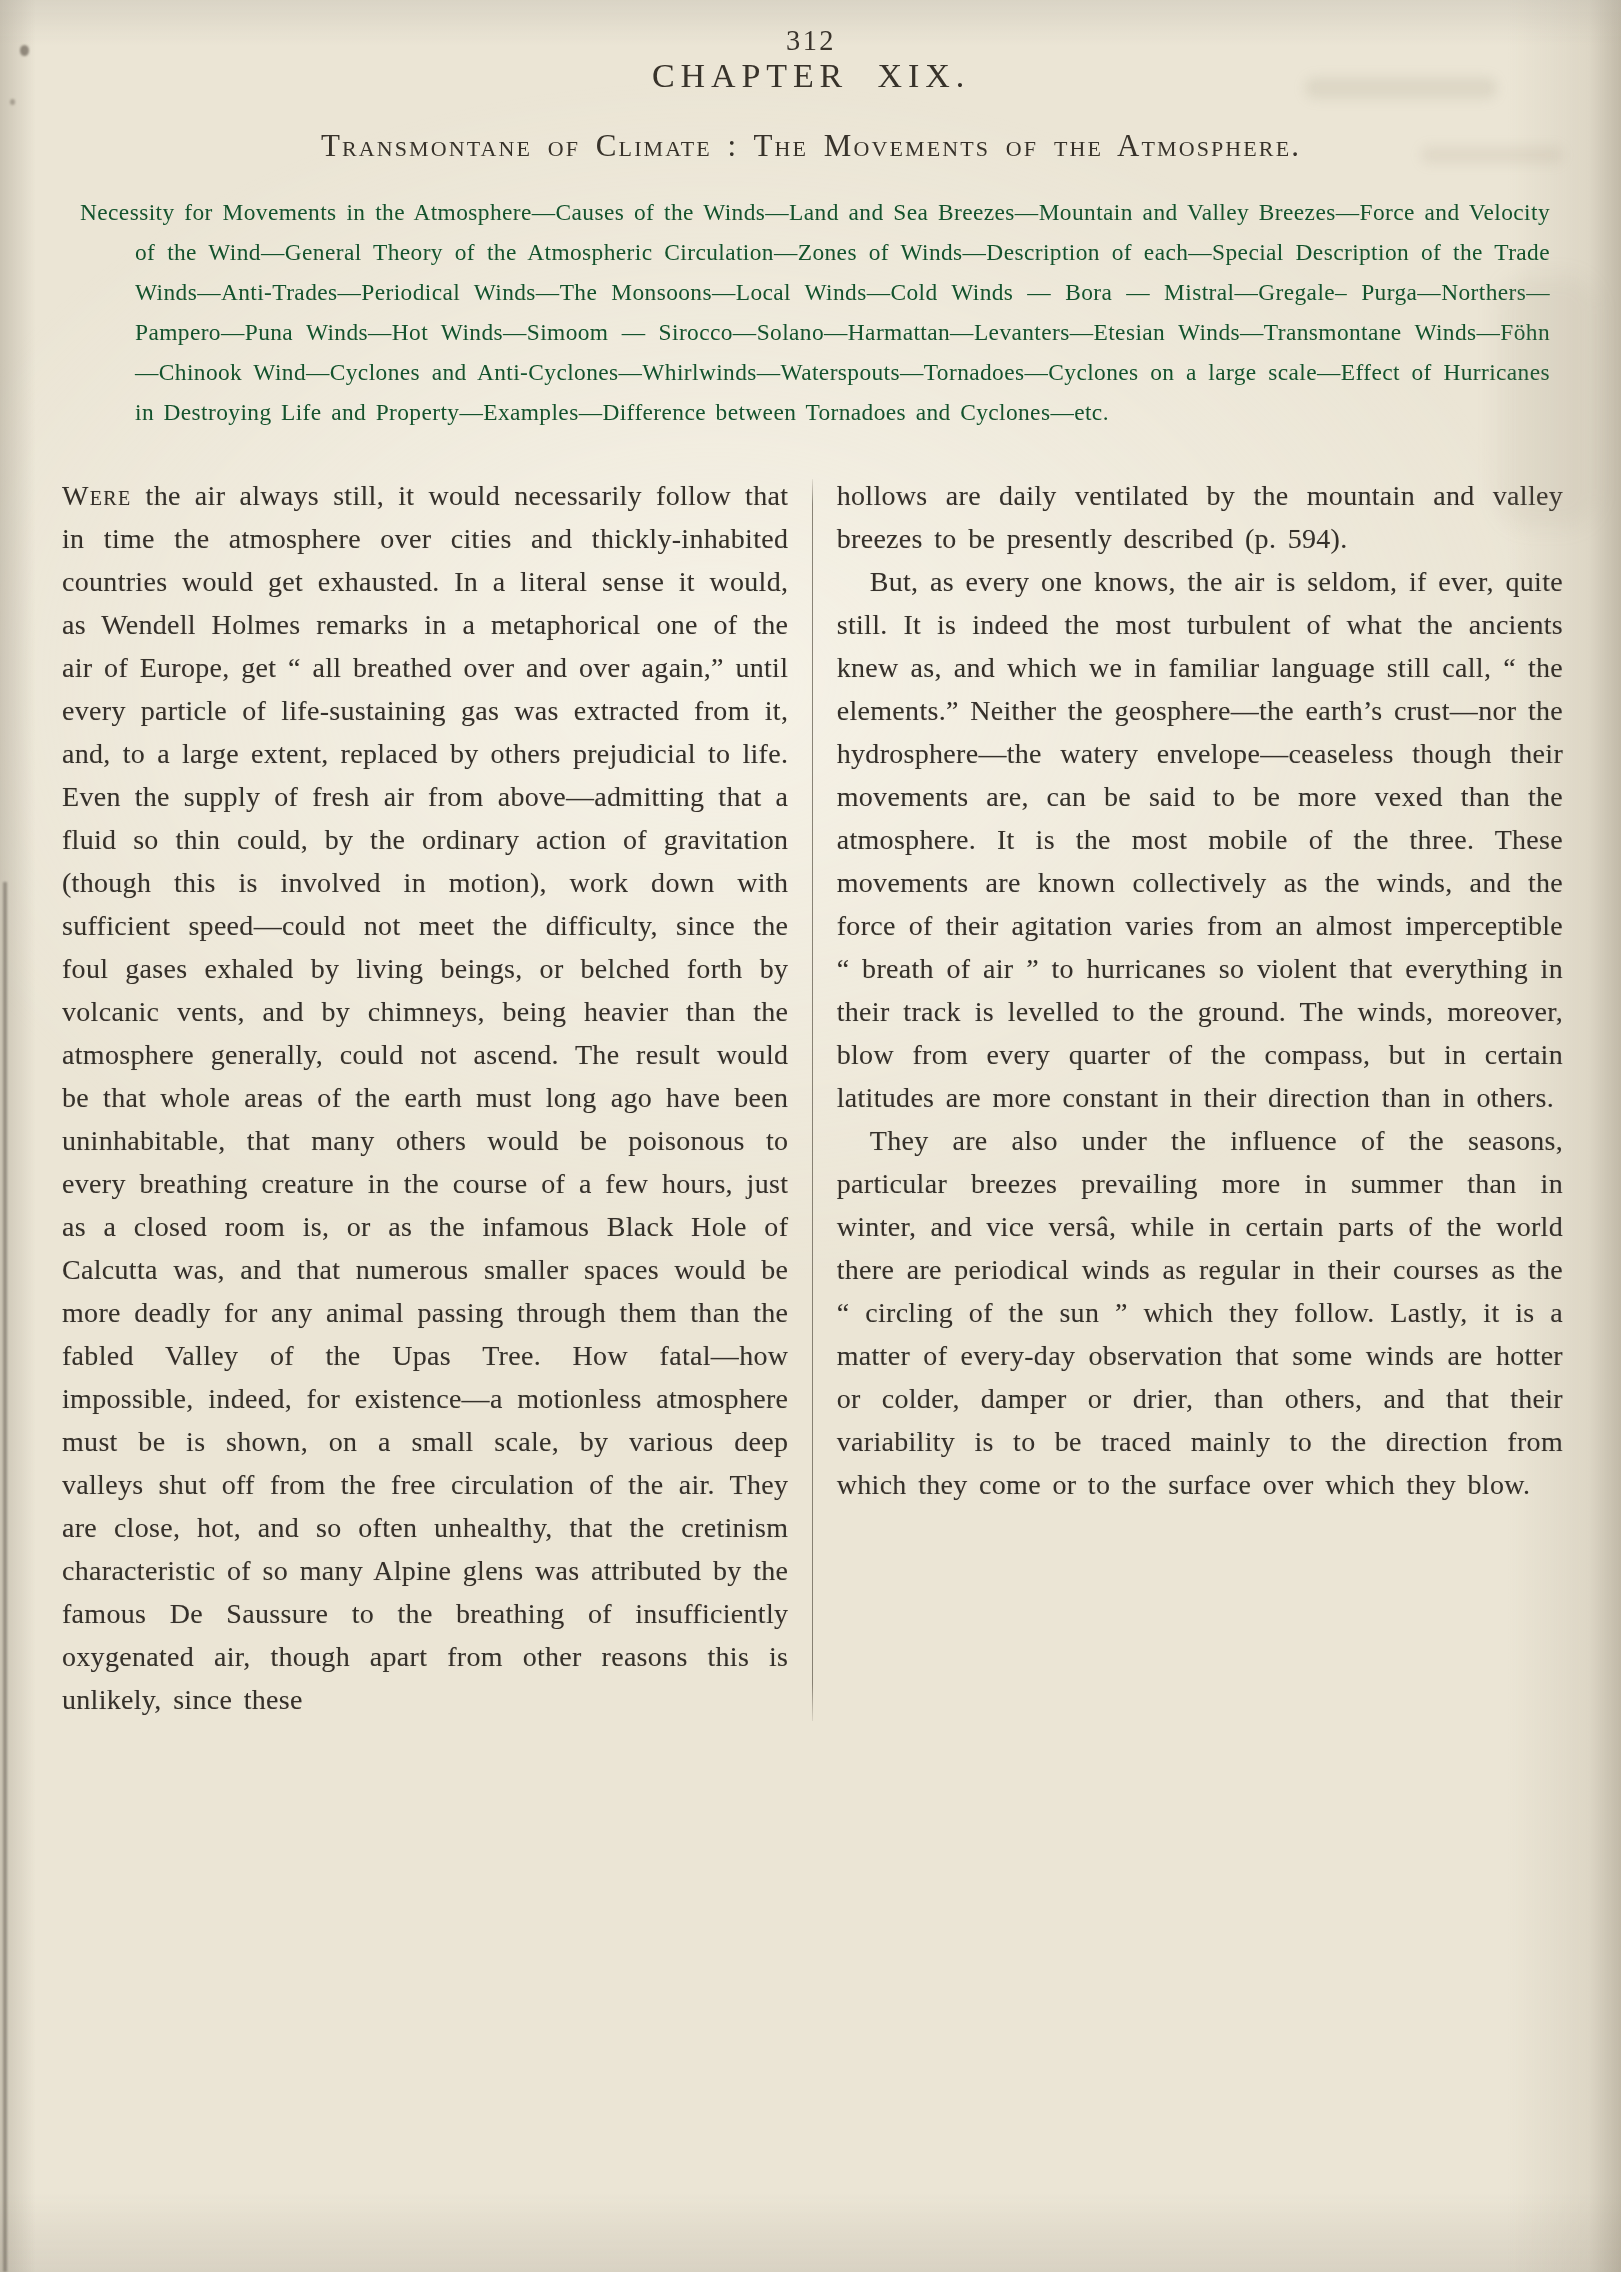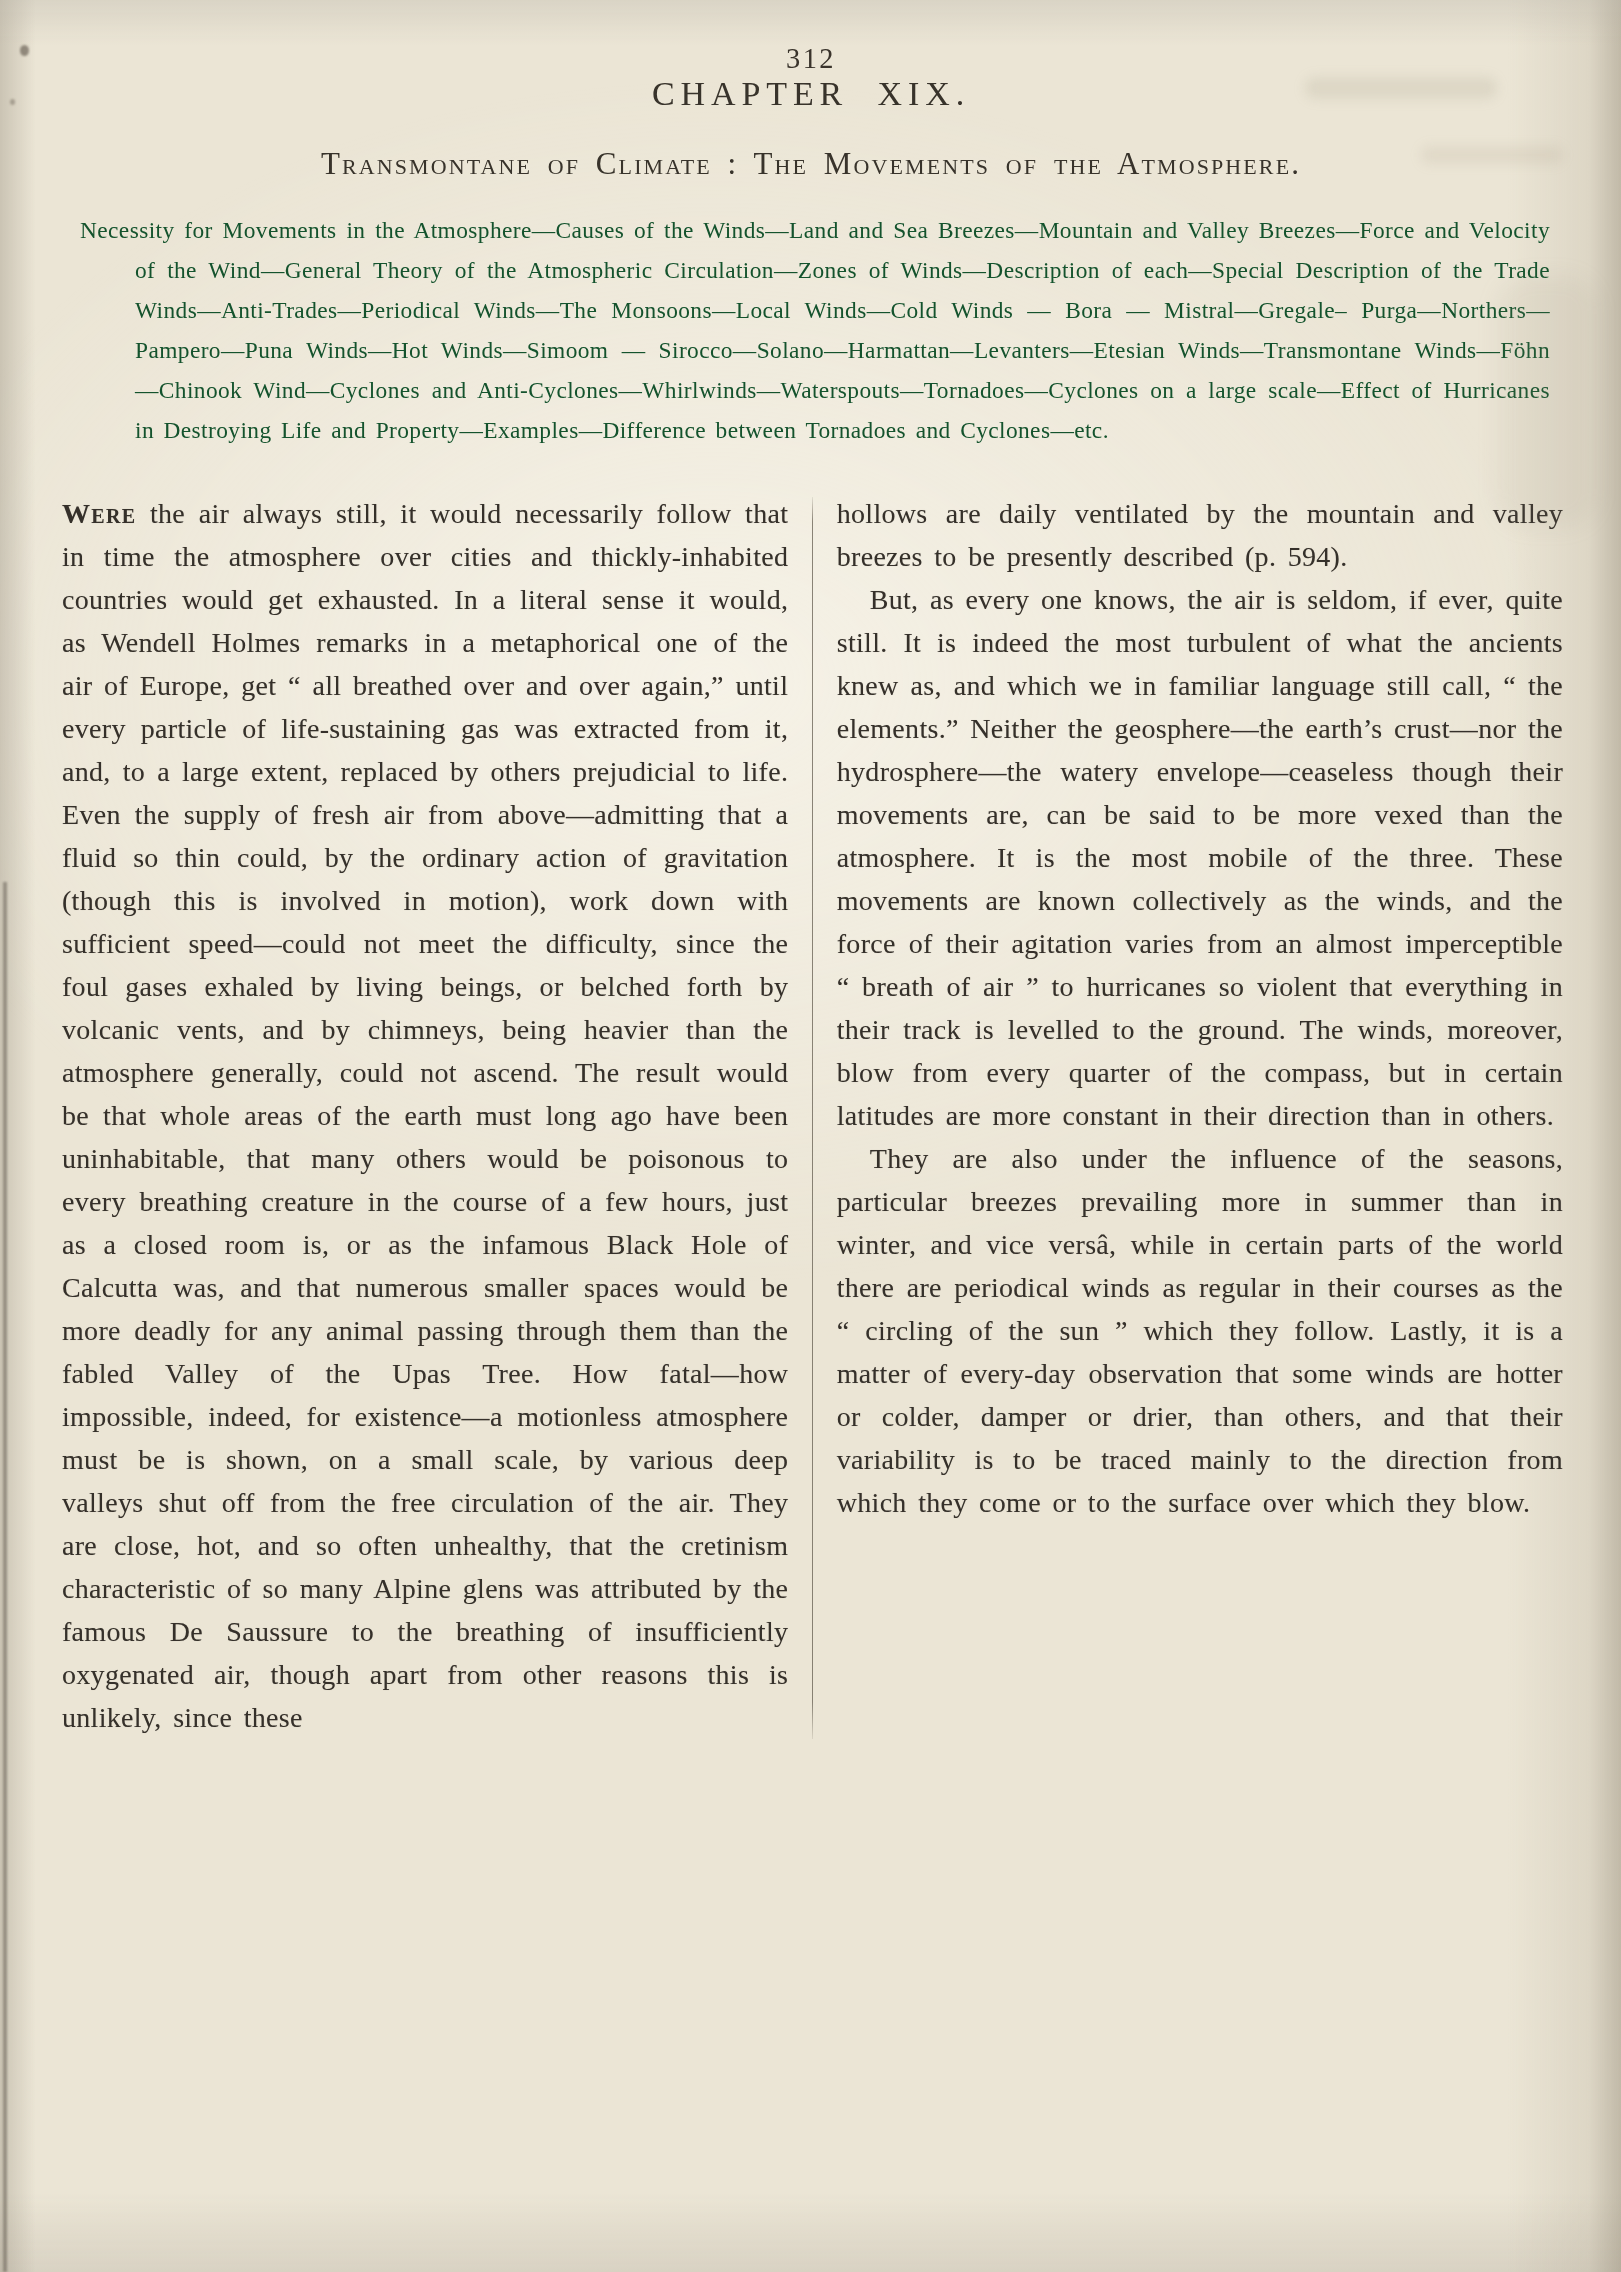--- a/index.html
+++ b/index.html
@@ -15,21 +15,21 @@
     background-image:
       linear-gradient(180deg, rgba(185,180,168,0.35) 0%, rgba(185,180,168,0) 2%),
       linear-gradient(90deg, rgba(150,142,126,0.38) 0%, rgba(150,142,126,0) 2.2%),
       linear-gradient(270deg, rgba(130,120,100,0.40) 0%, rgba(165,155,135,0.20) 2%, rgba(165,155,135,0) 7%),
       linear-gradient(0deg, rgba(168,160,146,0.28) 0%, rgba(168,160,146,0) 3.5%),
       radial-gradient(ellipse 1171px 836px at 44% 30%, rgba(255,253,246,0.55), rgba(255,253,246,0) 72%);
   }
 
   .page-number {
     text-align: center;
-    padding-top: 43px;
+    padding-top: 25px;
     font-size: 28.4px;
     letter-spacing: 2.5px;
     color: #3a342c;
   }
 
   .chapter-heading {
     text-align: center;
     font-size: 34px;
     letter-spacing: 5.9px;
     word-spacing: 15px;
@@ -80,21 +80,21 @@
   .divider {
     width: 1.7px;
     margin: 5px 23.4px 0 23.4px;
     background: linear-gradient(180deg,
       rgba(92,85,72,0.10) 0%,
       rgba(92,85,72,0.70) 2%,
       rgba(92,85,72,0.70) 97%,
       rgba(92,85,72,0.12) 100%);
   }
 
-  .lead-smallcaps { font-variant: small-caps; letter-spacing: 1.3px; font-weight: bold; }
+  .lead-smallcaps { font-variant: small-caps; letter-spacing: 1.3px; }
   .bold-lead { font-weight: bold; }
   .latin { }
 
   
   .artifact { position: absolute; pointer-events: none; }
   .speck-top-left {
     left: 20px; top: 45px; width: 9.2px; height: 11px;
     background: rgba(78,70,58,0.55); border-radius: 50%; filter: blur(0.8px);
   }
   .speck-top-left-2 {

